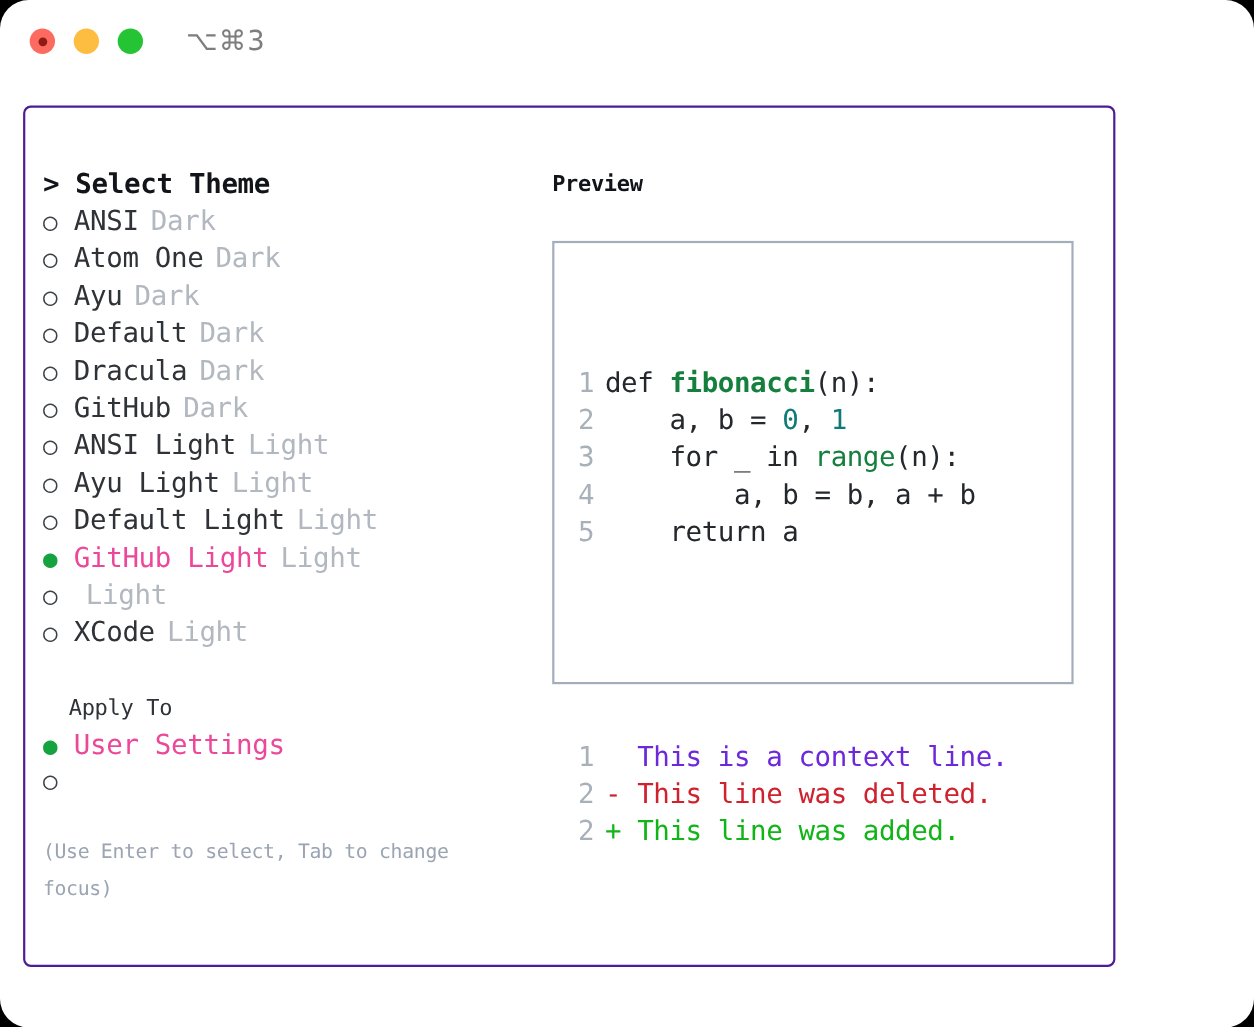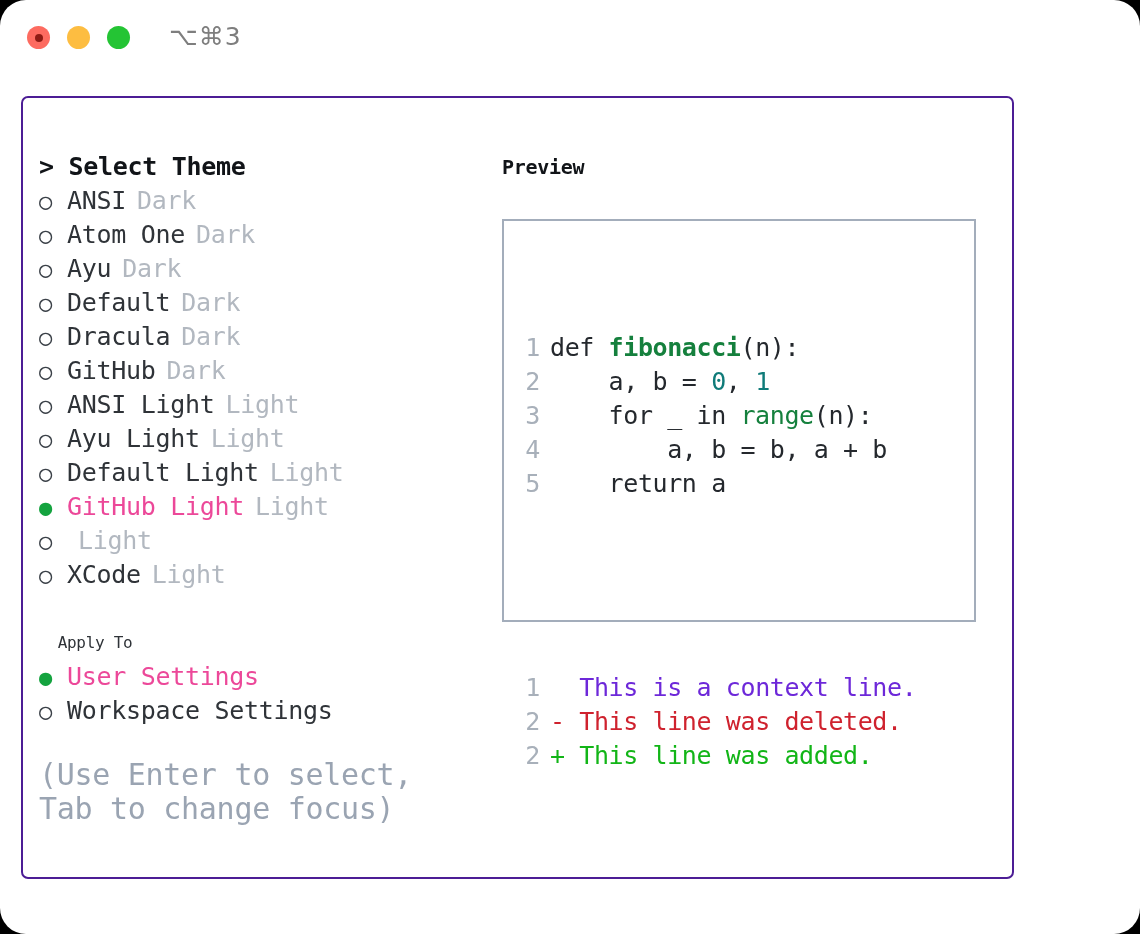--- a/index.html
+++ b/index.html
@@ -128,21 +128,21 @@
   .opt-row.selected .opt-label { color: #ec4899; }
   .opt-tag {
     color: #b2b8c0;
     margin-left: 11px;
   }
 
   .spacer-row { height: 34px; }
 
   .hint {
     margin-top: 30px;
-    font-size: 30px;
+    font-size: 18px;
     line-height: 34px;
     color: #9aa4b2;
     letter-spacing: -0.3px;
     width: 410px;
   }
 
   
   .right-col {
     position: absolute;
     left: 479px;
@@ -222,24 +222,24 @@
             <div class="opt-row"><span class="bullet">○</span><span class="opt-label">ANSI Light</span><span class="opt-tag">Light</span></div>
             <div class="opt-row"><span class="bullet">○</span><span class="opt-label">Ayu Light</span><span class="opt-tag">Light</span></div>
             <div class="opt-row"><span class="bullet">○</span><span class="opt-label">Default Light</span><span class="opt-tag">Light</span></div>
             <div class="opt-row selected"><span class="bullet sel">●</span><span class="opt-label">GitHub Light</span><span class="opt-tag">Light</span></div>
             <div class="opt-row"><span class="bullet">○</span><span class="opt-tag">Light</span></div>
             <div class="opt-row"><span class="bullet">○</span><span class="opt-label">XCode</span><span class="opt-tag">Light</span></div>
           </div>
 
         <div class="spacer-row"></div>
 
-        <div class="section-head" style="font-weight:normal;font-size:16px;color:#2f3338;">  Apply To</div>
+        <div class="section-head" style="font-weight:normal;font-size:20px;color:#2f3338;">  Apply To</div>
         <div id="apply-list">
             <div class="opt-row selected"><span class="bullet sel">●</span><span class="opt-label">User Settings</span></div>
-            <div class="opt-row"><span class="bullet">○</span><span class="opt-label">Workspace Settings</span></div>
+            <div class="opt-row"><span class="bullet">○</span></div>
           </div>
 
         <div class="hint">(Use Enter to select, Tab to change focus)</div>
       </div>
 
       <div class="right-col">
         <div class="preview-head">Preview</div>
         <div class="preview-box">
           <div class="code">
             <div id="code-lines"><div class="code-line"><span class="ln">1</span><span><span class="ctext">def </span><span class="ctext tok-fn">fibonacci</span><span class="ctext">(n):</span></span></div><div class="code-line"><span class="ln">2</span><span><span class="ctext">    a, b = </span><span class="ctext tok-num">0</span><span class="ctext">, </span><span class="ctext tok-num">1</span></span></div><div class="code-line"><span class="ln">3</span><span><span class="ctext">    for _ in </span><span class="ctext tok-blt">range</span><span class="ctext">(n):</span></span></div><div class="code-line"><span class="ln">4</span><span><span class="ctext">        a, b = b, a + b</span></span></div><div class="code-line"><span class="ln">5</span><span><span class="ctext">    return a</span></span></div></div>

